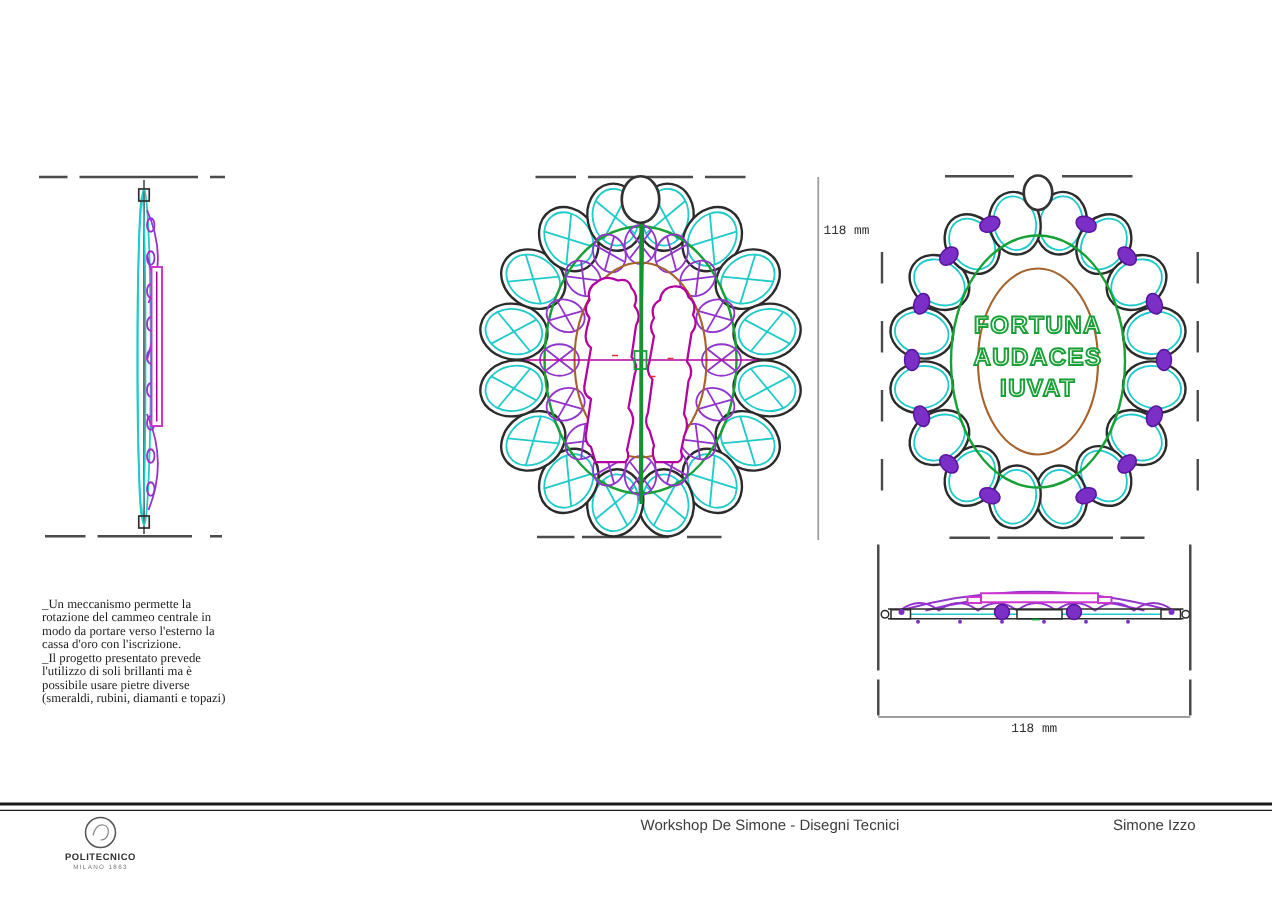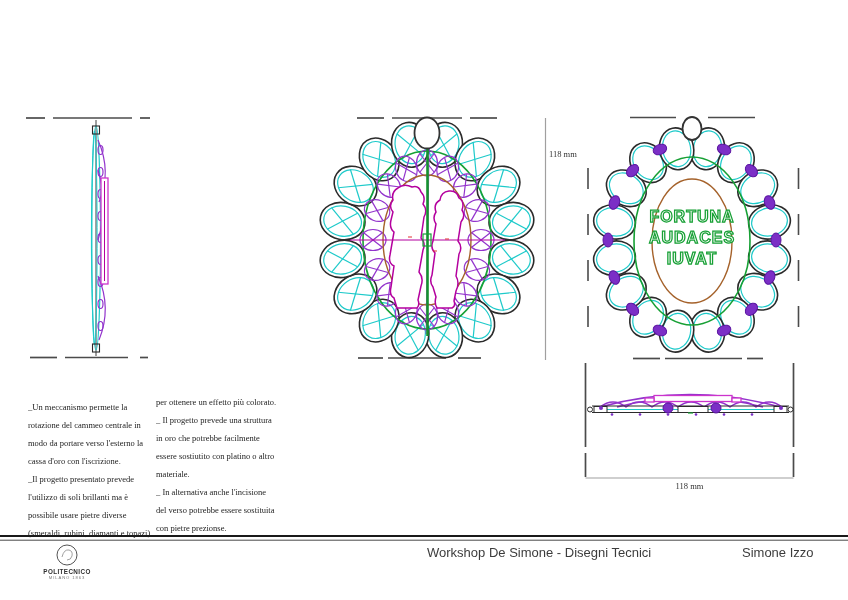--- a/index.html
+++ b/index.html
@@ -29,27 +29,27 @@
   .ink1{stroke:var(--c-ink);stroke-width:1.1;fill:none;}
   .wk{stroke:var(--c-ink);stroke-width:1;fill:#ffffff;}
   .cy1{stroke:var(--c-cyan);stroke-width:1;fill:none;}
   .gr1{stroke:var(--c-green);stroke-width:1.2;fill:none;}
   .axis{stroke:#15922f;stroke-width:2.6;fill:none;}
   .red1{stroke:var(--c-red);stroke-width:1;fill:none;}
   .bail{fill:#ffffff;stroke:#333333;stroke-width:1.8;}
   .engrave{font-family:"Liberation Sans",sans-serif;font-weight:bold;font-size:16px;
            letter-spacing:1px;text-anchor:middle;fill:#fdfffd;stroke:var(--c-green);stroke-width:1.25;}
   
-  .notes{position:absolute;font-size:8.5px;line-height:18px;white-space:pre-line;color:var(--c-text);}
+  .notes{position:absolute;font-size:8.5px;line-height:9px;white-space:pre-line;color:var(--c-text);}
   .notes-1{left:28px;top:398px;}
   .notes-2{left:156px;top:393px;}
-  .dim-label{position:absolute;font-size:8.5px;color:#333;}
+  .dim-label{position:absolute;font-size:8.5px;color:#333;font-family:Liberation Mono, monospace;}
   .dim-v{left:549px;top:149px;}
   .dim-h{left:585px;top:481px;width:209px;text-align:center;}
-  .ft{position:absolute;top:544.5px;font-family:"Liberation Sans",sans-serif;font-size:13px;color:#3c3c3c;}
+  .ft{position:absolute;top:544.5px;font-family:"Liberation Sans",sans-serif;font-size:10px;color:#3c3c3c;}
   .ft-center{left:427px;}
   .ft-right{left:742px;}
   .logo{position:absolute;left:36px;top:543px;width:62px;text-align:center;}
   .logo-l1{font-family:"Liberation Sans",sans-serif;font-weight:bold;font-size:6.3px;
            letter-spacing:.4px;color:#2e2e2e;margin-top:1px;}
   .logo-l2{font-family:"Liberation Sans",sans-serif;font-size:4.2px;letter-spacing:.9px;color:#777;}
 </style>
 </head>
 <body>
 
@@ -287,28 +287,20 @@
 <div class="dim-label dim-h">118 mm</div>
 
 <div class="notes notes-1">_Un meccanismo permette la
 rotazione del cammeo centrale in
 modo da portare verso l'esterno la
 cassa d'oro con l'iscrizione.
 _Il progetto presentato prevede
 l'utilizzo di soli brillanti ma è
 possibile usare pietre diverse
 (smeraldi, rubini, diamanti e topazi)</div>
-<div class="notes notes-2">per ottenere un effetto più colorato.
-_ Il progetto prevede una struttura
-in oro che potrebbe facilmente
-essere sostiutito con platino o altro
-materiale.
-_ In alternativa anche l'incisione
-del verso potrebbe essere sostituita
-con pietre prezionse.</div>
 
 <div class="logo">
   <svg width="24" height="24" viewBox="0 0 24 24" style="position:static;display:block;margin:0 auto;">
     <circle cx="12" cy="12" r="10" fill="none" stroke="#555" stroke-width="1"></circle>
     <path d="M7,14 q2,-8 7,-7 q4,1 3,6 q-1,4 -5,4" fill="none" stroke="#888" stroke-width="0.8"></path>
   </svg>
   <div class="logo-l1">POLITECNICO</div>
   <div class="logo-l2">MILANO 1863</div>
 </div>
 <div class="ft ft-center">Workshop De Simone - Disegni Tecnici</div>

